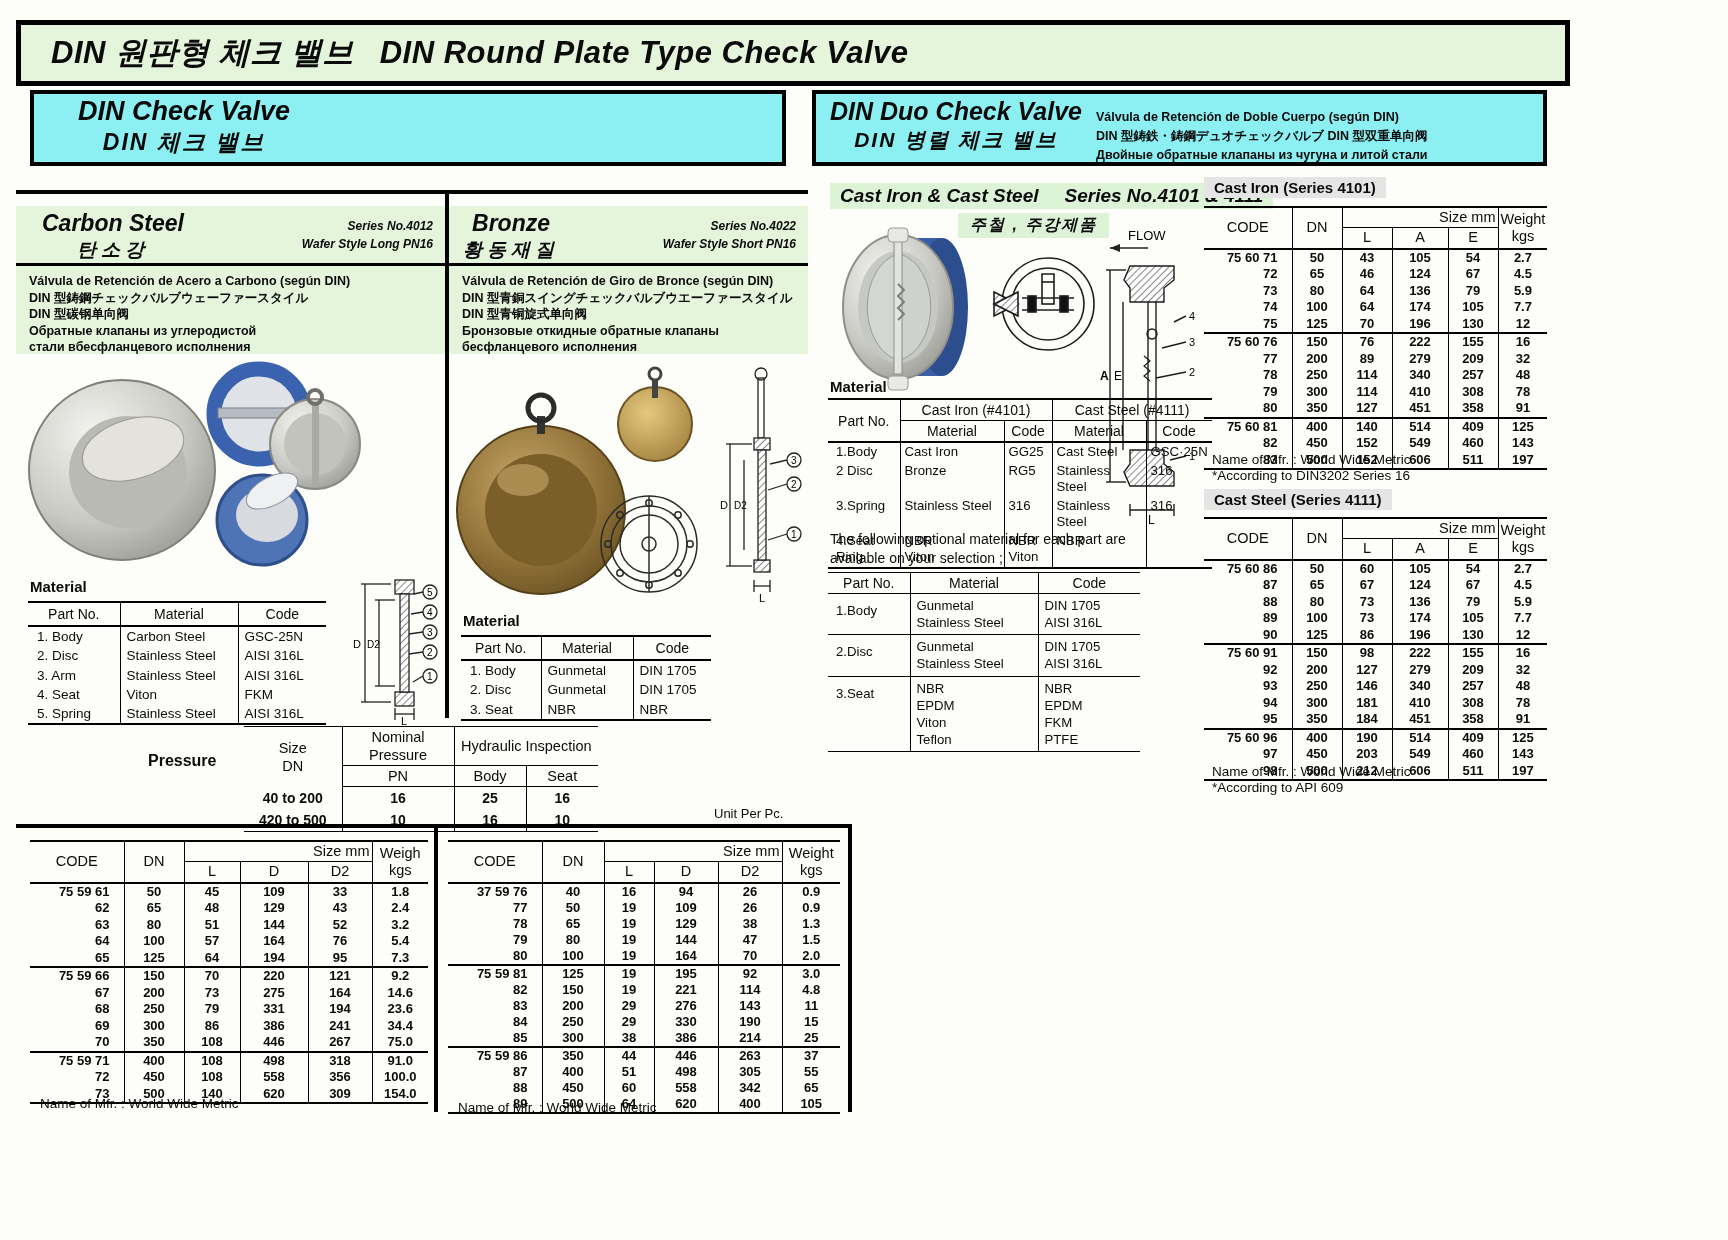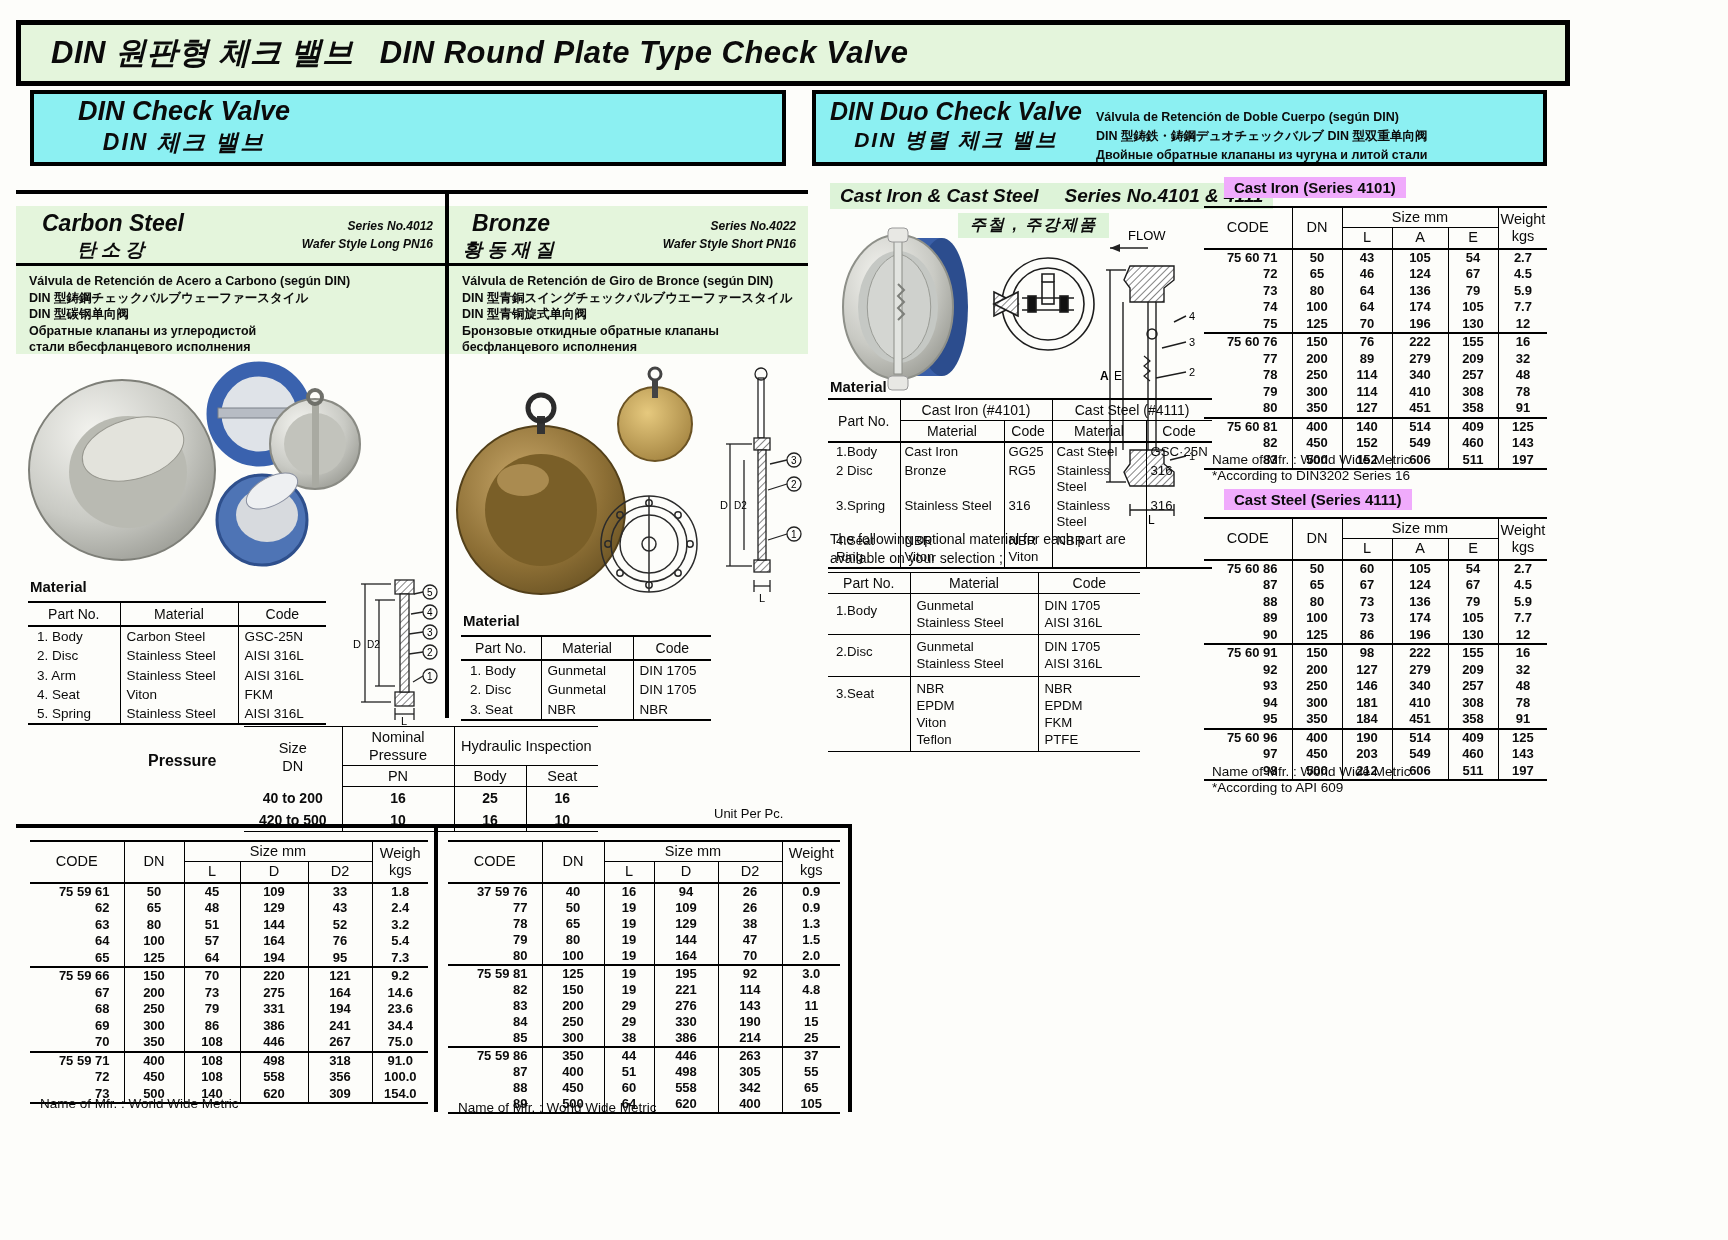--- a/index.html
+++ b/index.html
@@ -66,21 +66,21 @@
 
   
   #bottom-rule{left:16px;top:824px;width:836px;height:4px;background:#000;}
   #bt-div1{left:434px;top:824px;width:4px;height:288px;background:#000;}
   #bt-div2{left:848px;top:824px;width:4px;height:288px;background:#000;}
 
   
   .cat-table{border-collapse:collapse;border-top:2px solid #000;border-bottom:2px solid #000;}
   .cat-table th{font-weight:normal;font-size:14.5px;padding:1px 2px;white-space:pre-line;line-height:1.2;}
   .cat-table thead th{border-bottom:2px solid #000;}
-  .cat-table thead th.szm{border-bottom:1.5px solid #000;}
+  .cat-table thead th.szm{border-bottom:1.5px solid #000;text-align:right;}
   .cat-table td{font-size:13px;font-weight:bold;text-align:center;padding:0 2px;line-height:16.5px;}
   .cat-table td+td{border-left:1.5px solid #000;}
   .cat-table td:first-child{text-align:right;padding-right:14px;}
   .cat-table tbody+tbody{border-top:2px solid #000;}
   #t4022 td{line-height:16px;}
   .mfr{font-size:13.5px;}
   .note{font-size:13.5px;}
 
   
   .duo-title{left:830px;top:183px;background:#ddf3d8;padding:2px 10px;display:flex;gap:26px;white-space:nowrap;}
@@ -96,21 +96,21 @@
   .dmt td+td{border-left:1.5px solid #000;}
   .dmt td:first-child{padding-left:8px;}
   #optional-note{left:830px;top:530px;width:340px;font-size:14px;line-height:1.35;}
   .opt{border-collapse:collapse;border-top:1.5px solid #000;border-bottom:1.5px solid #000;}
   .opt th{font-weight:normal;font-size:14px;padding:2px 4px;border-bottom:1.5px solid #000;}
   .opt td{font-size:13.2px;padding:3px 6px;white-space:pre-line;vertical-align:top;text-align:left;line-height:1.3;}
   .opt th+th,.opt td+td{border-left:1.5px solid #000;}
   .opt tbody tr+tr{border-top:1.5px solid #000;}
   .opt td:first-child{padding-left:8px;padding-top:8px;}
 
-  .tbl-label{background:#f0abfc;font-weight:bold;font-size:15px;padding:2px 10px;white-space:nowrap;margin-left:20px;}
+  .tbl-label{background:#e5e5e5;font-weight:bold;font-size:15px;padding:2px 10px;white-space:nowrap;}
   #ci-label{left:1204px;top:177px;}
   #cs-label{left:1204px;top:489px;}
   #t4101{left:1204px;top:206px;}
   #t4111{left:1204px;top:517px;}
 
   svg text{font-family:"Liberation Sans","DejaVu Sans",sans-serif;}
 </style>
 </head>
 <body>
 

